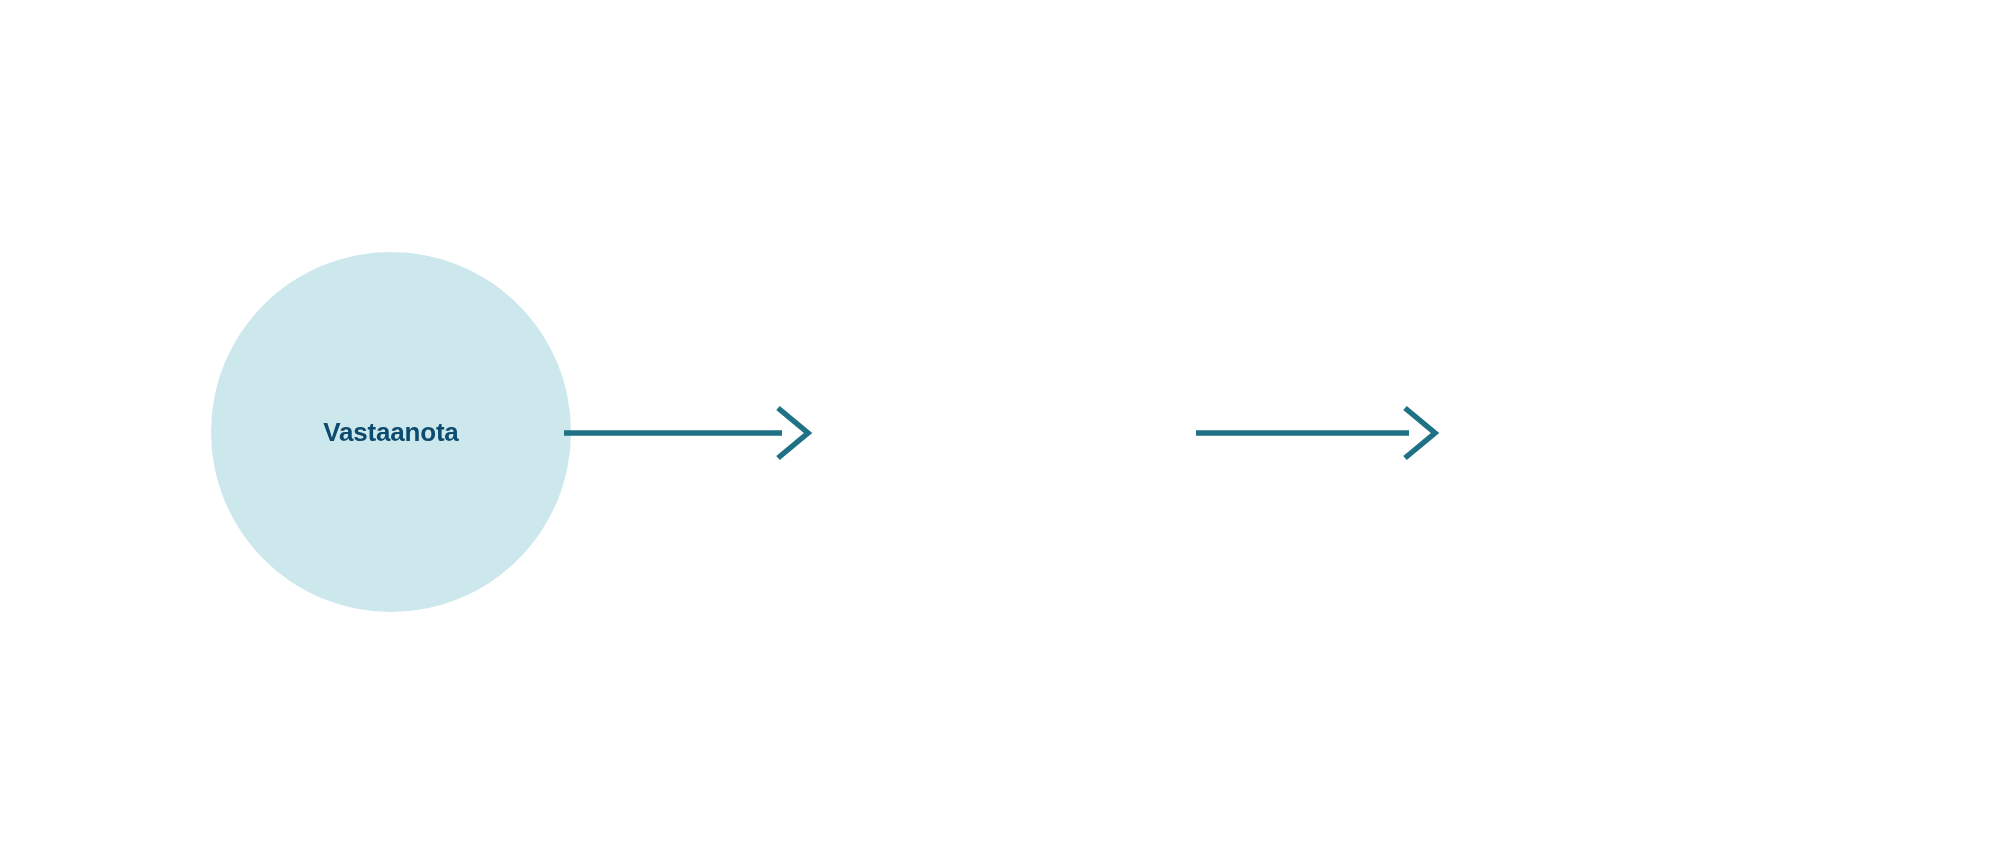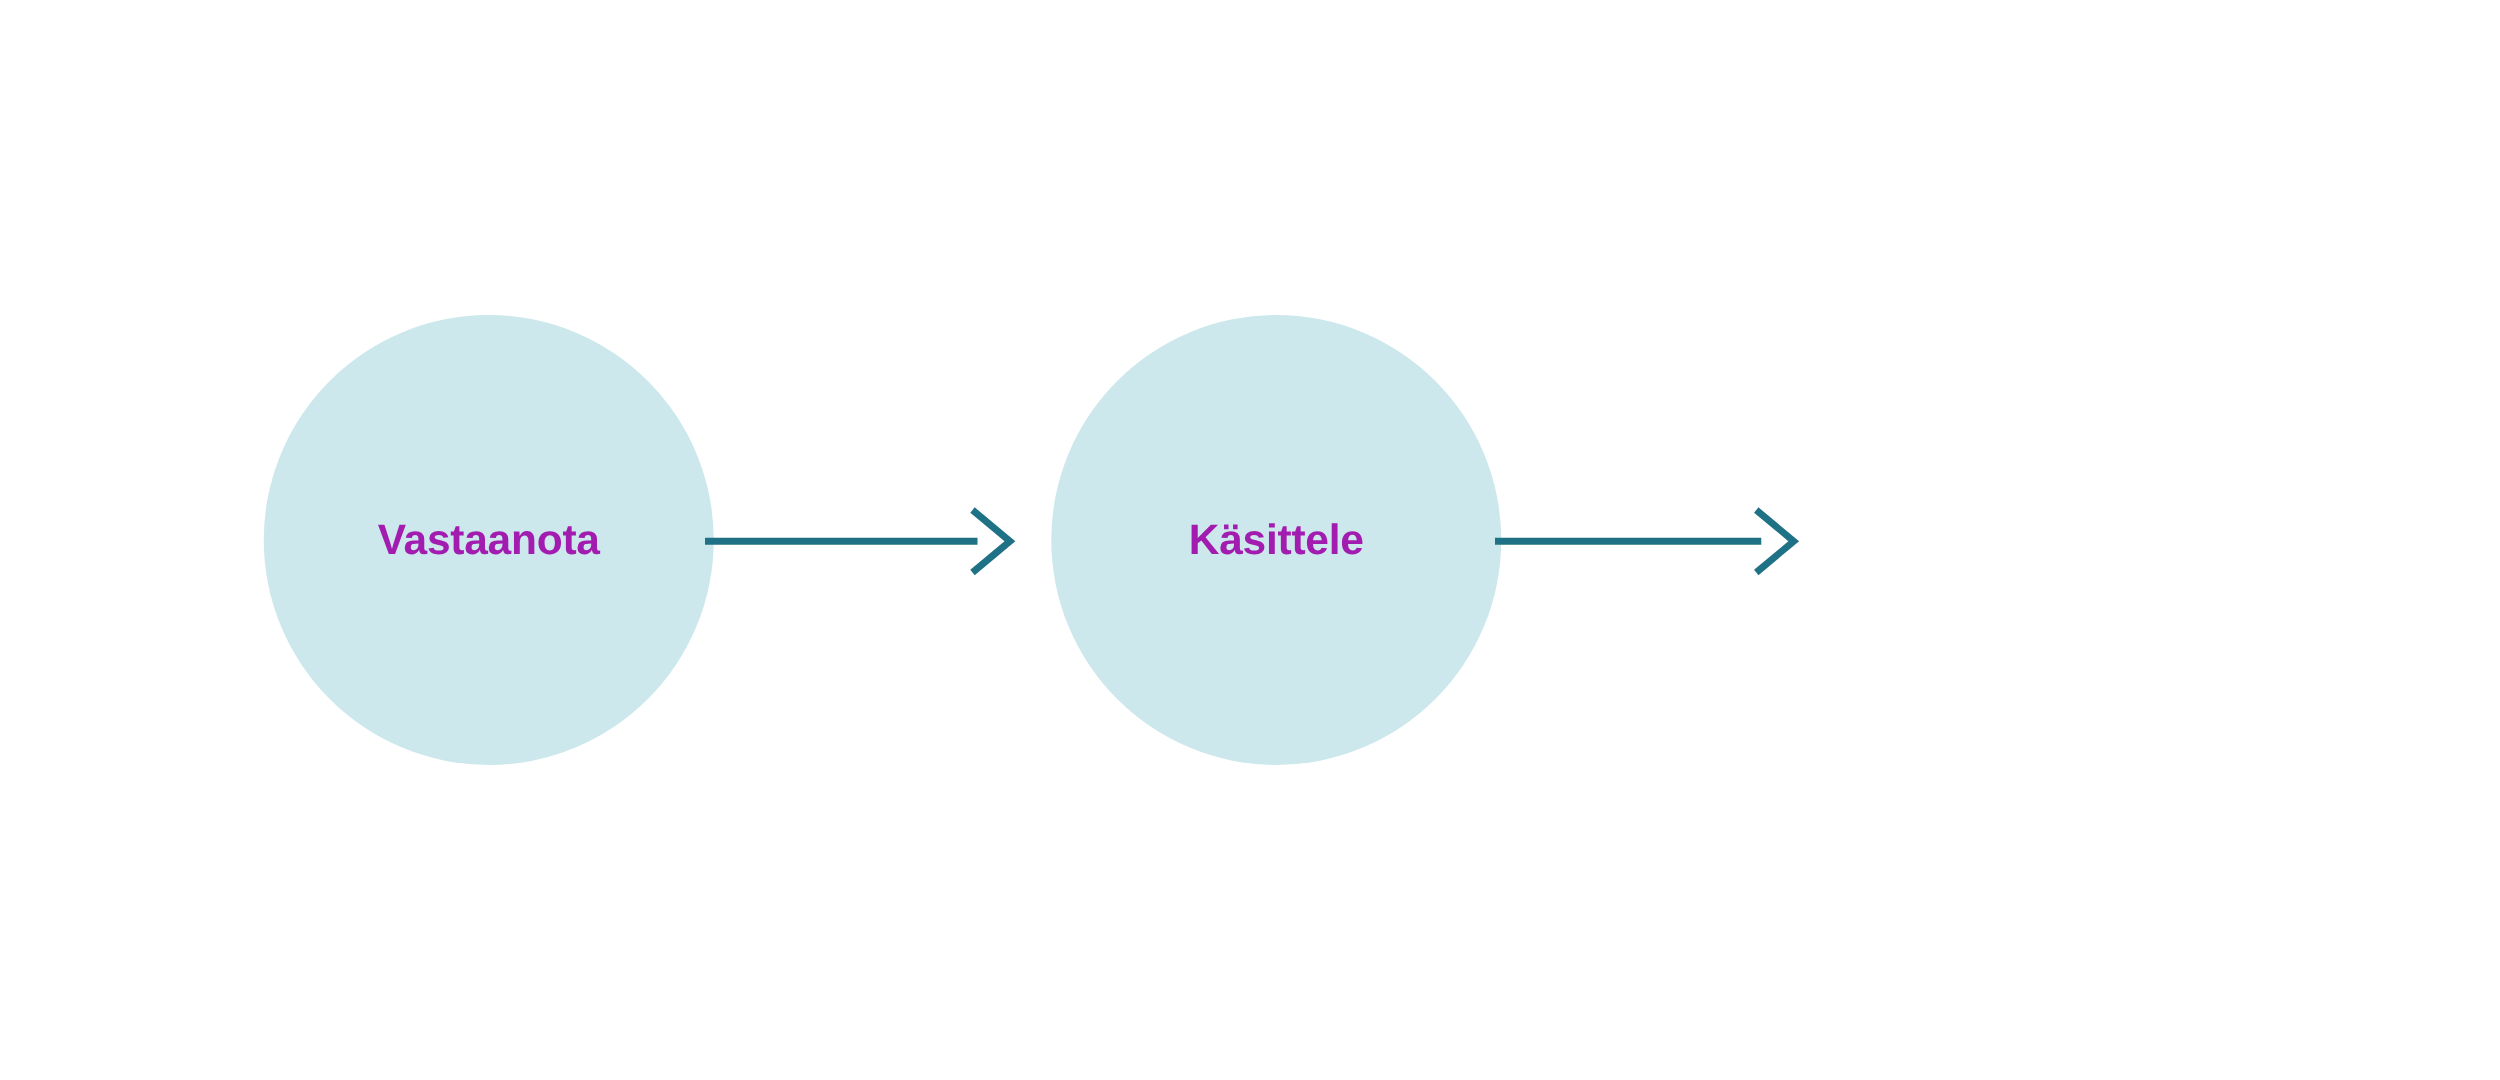--- a/index.html
+++ b/index.html
@@ -40,23 +40,23 @@
     justify-content: center;
     top: 252px;
   }
 
   .node-1 { left: 211px; }
   .node-2 { left: 841px; }
   .node-3 { left: 1451px; }
 
   .node-label {
     font-family: "Liberation Sans", sans-serif;
-    font-size: 34px;
+    font-size: 26px;
     font-weight: bold;
-    color: #a21caf;
+    color: #0c4a6e;
     letter-spacing: -0.2px;
     line-height: 1;
     text-align: center;
     white-space: nowrap;
   }
 
   .connector {
     position: absolute;
     top: 398px;
     height: 70px;
@@ -82,23 +82,20 @@
       <span class="node-label">Vastaanota</span>
     </div>
 
     <div class="connector connector-1">
       <svg viewBox="0 0 258 70" preserveAspectRatio="none" aria-hidden="true">
         <line x1="4" y1="35" x2="222" y2="35" stroke="#1f7285" stroke-width="5.5" stroke-linecap="butt"></line>
         <polyline points="218,10 248,35 218,60" fill="none" stroke="#1f7285" stroke-width="5.5" stroke-linecap="butt" stroke-linejoin="miter"></polyline>
       </svg>
     </div>
 
-    <div class="node node-2">
-      <span class="node-label">Käsittele</span>
-    </div>
 
     <div class="connector connector-2">
       <svg viewBox="0 0 250 70" preserveAspectRatio="none" aria-hidden="true">
         <line x1="4" y1="35" x2="217" y2="35" stroke="#1f7285" stroke-width="5.5" stroke-linecap="butt"></line>
         <polyline points="213,10 243,35 213,60" fill="none" stroke="#1f7285" stroke-width="5.5" stroke-linecap="butt" stroke-linejoin="miter"></polyline>
       </svg>
     </div>
 
 
   </div>

